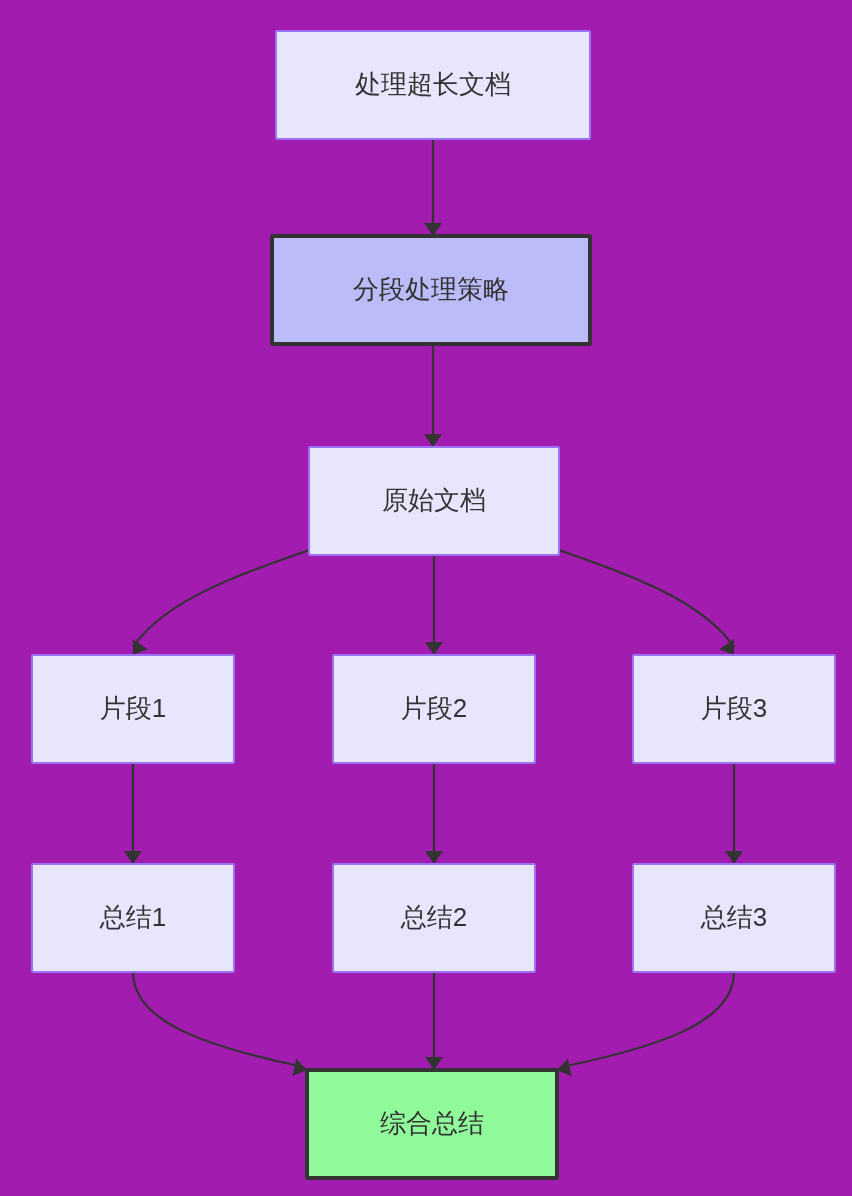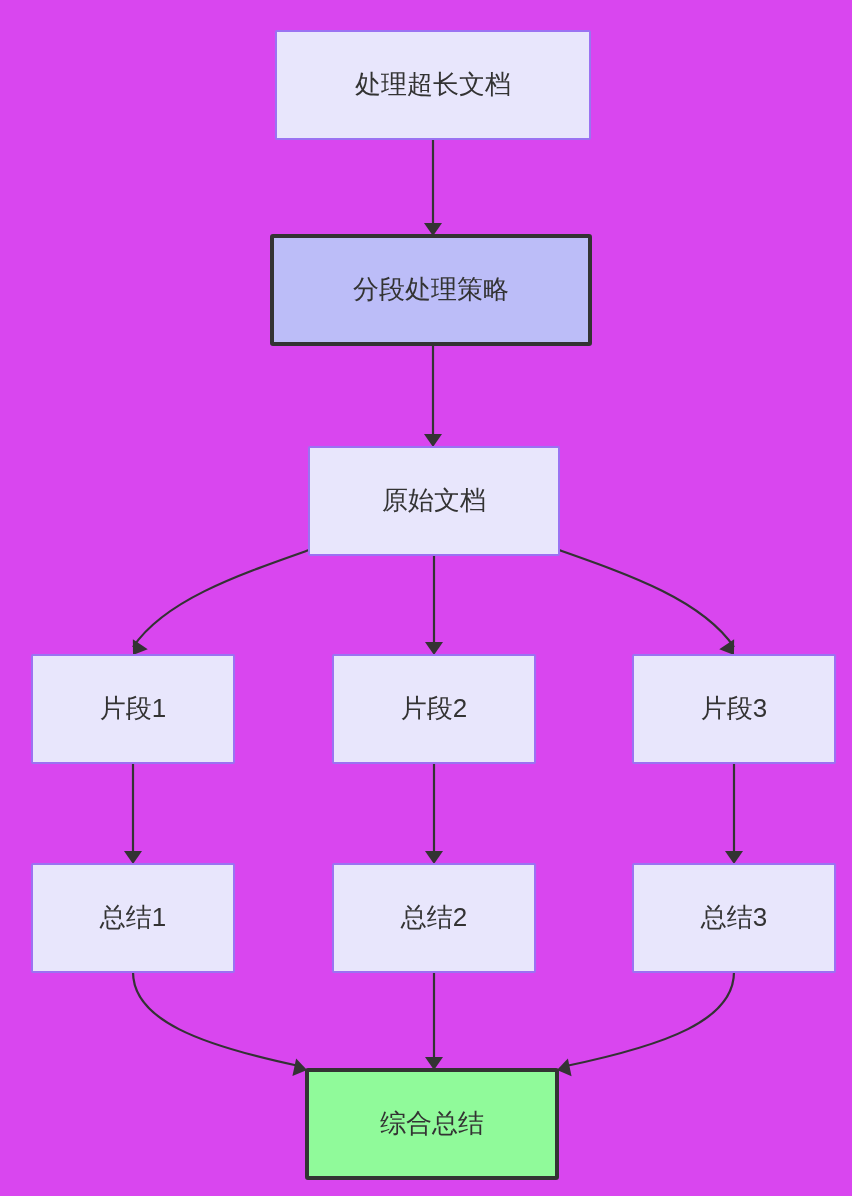--- a/index.html
+++ b/index.html
@@ -11,21 +11,21 @@
   body {
     width: 852px;
     height: 1196px;
     font-family: "Liberation Sans", "DejaVu Sans", sans-serif;
     overflow: hidden;
   }
   #diagram-root {
     position: relative;
     width: 852px;
     height: 1196px;
-    background: #d946ef;
+    background: #a21caf;
   }
   svg.flowchart {
     display: block;
     width: 852px;
     height: 1196px;
   }
   .node-label {
     font-family: "Liberation Sans", "DejaVu Sans", sans-serif;
     font-size: 26px;
     fill: #333333;

